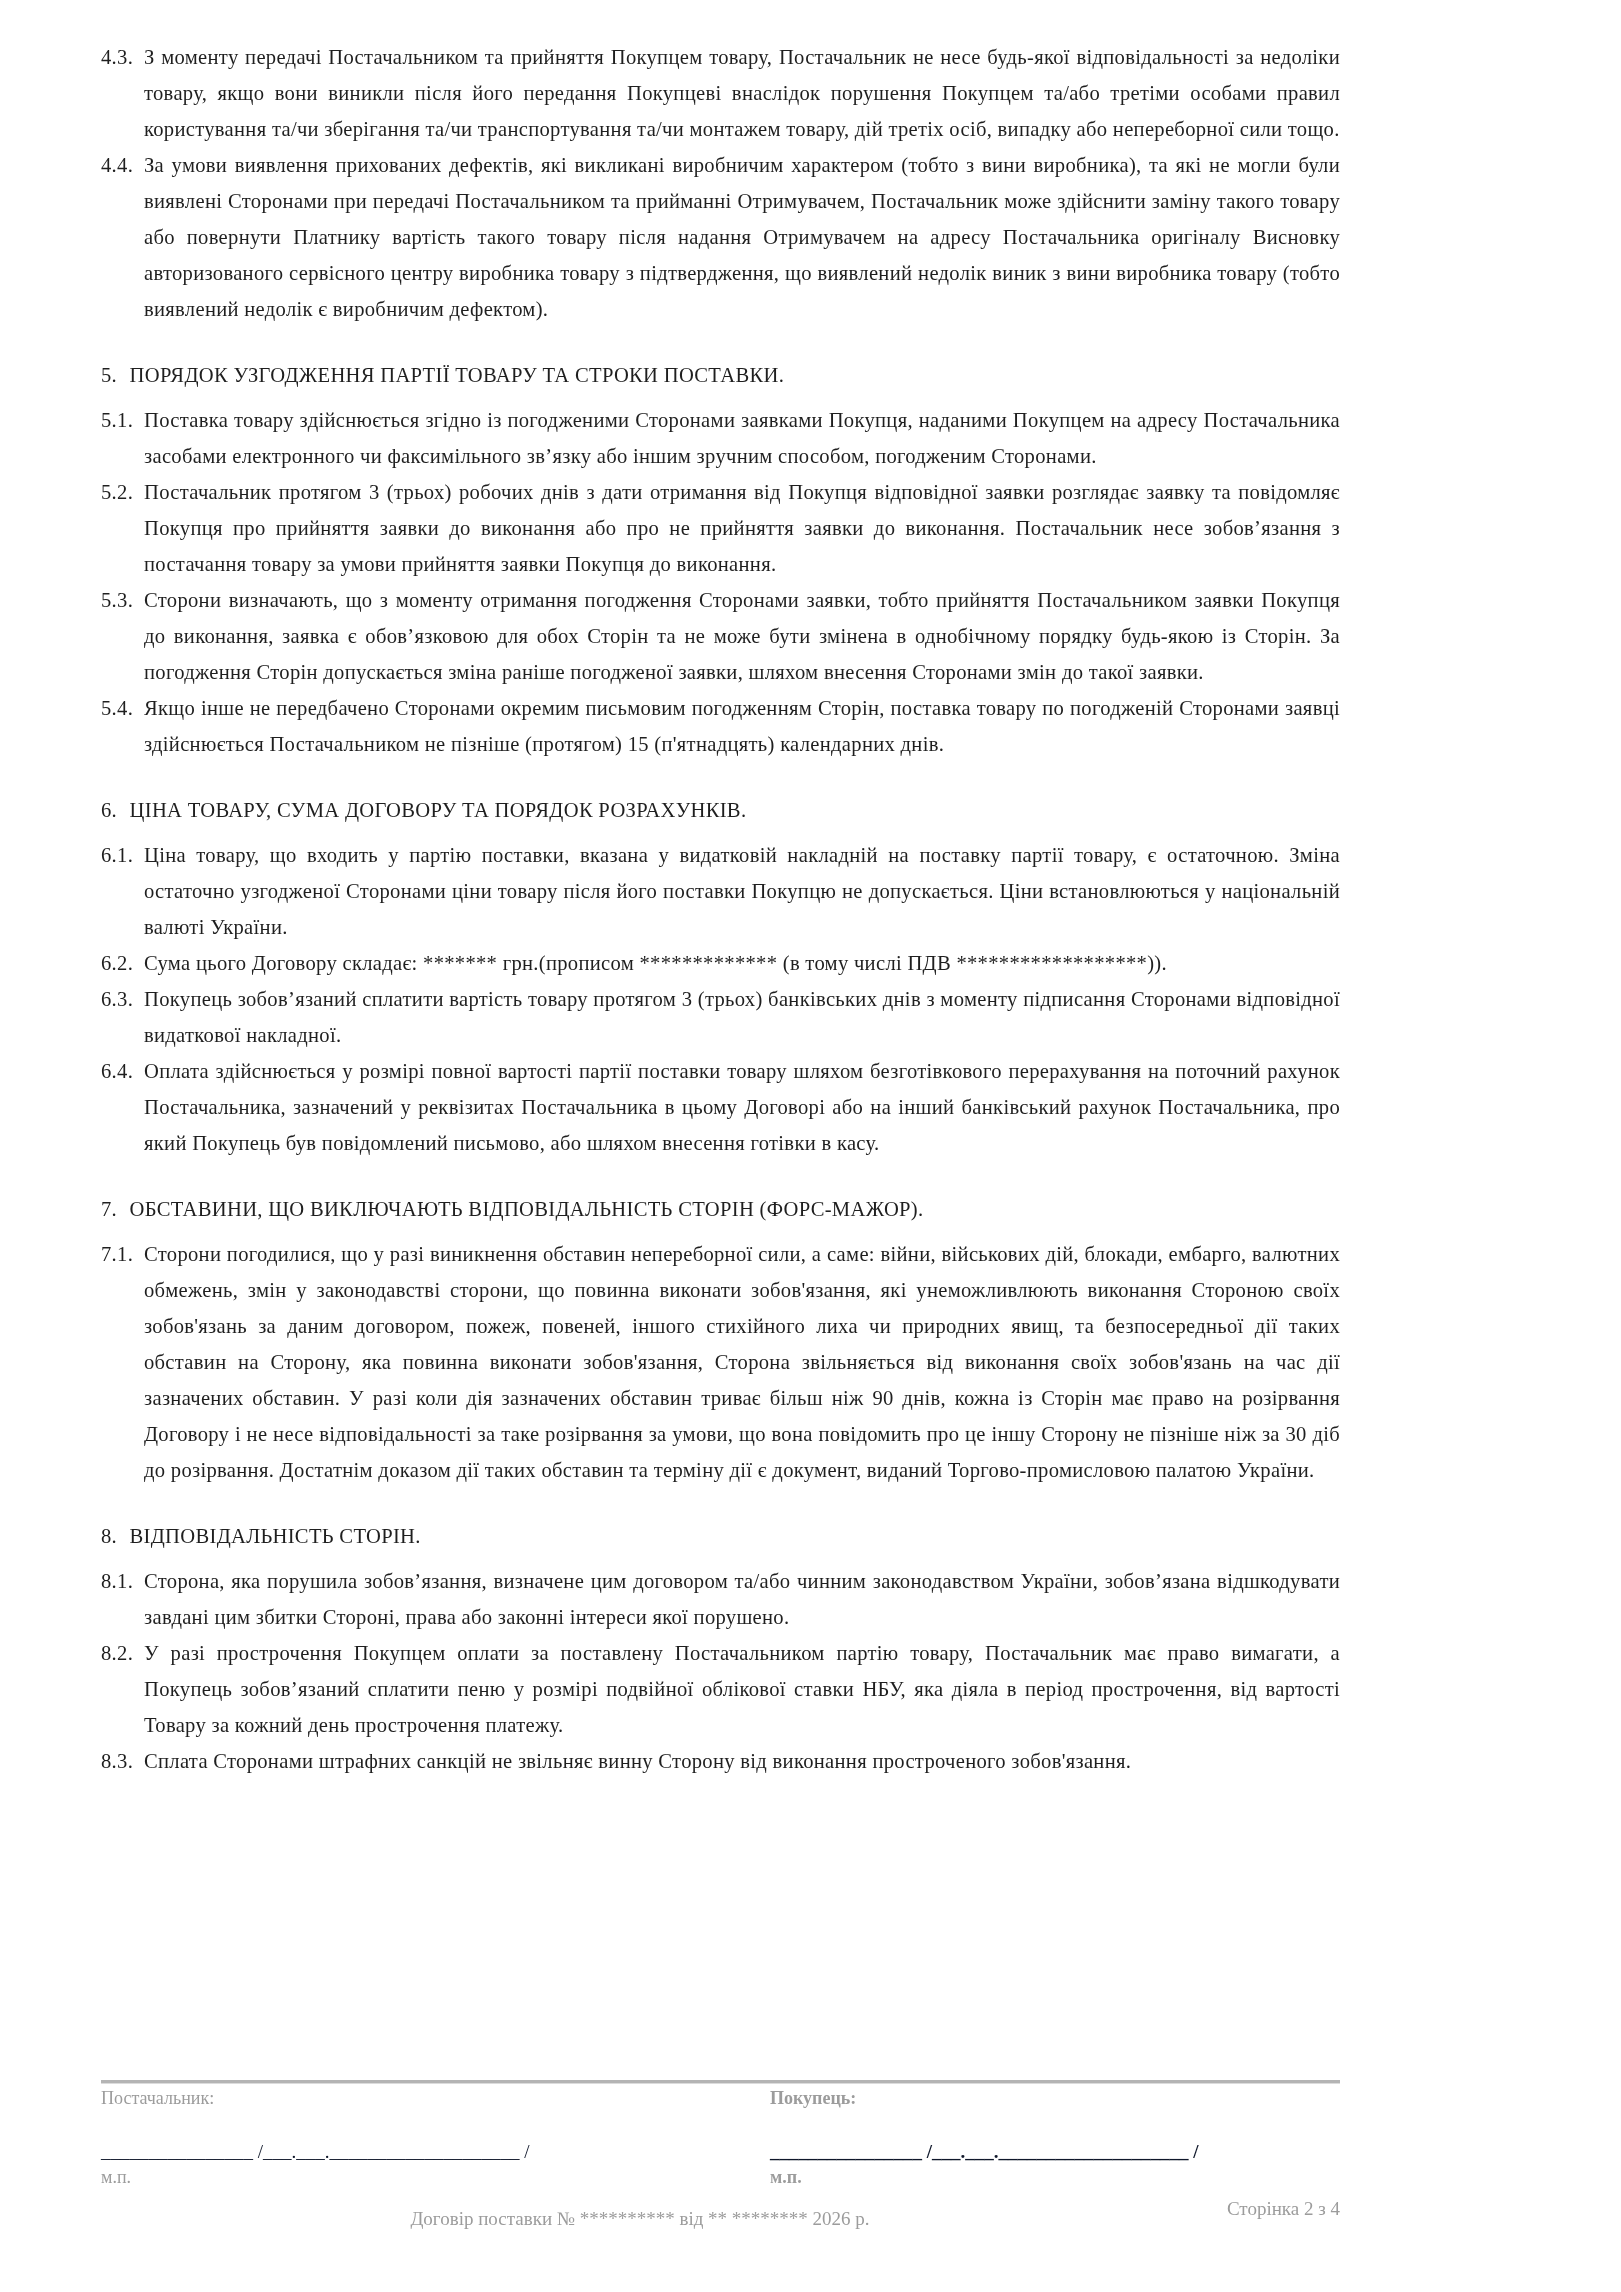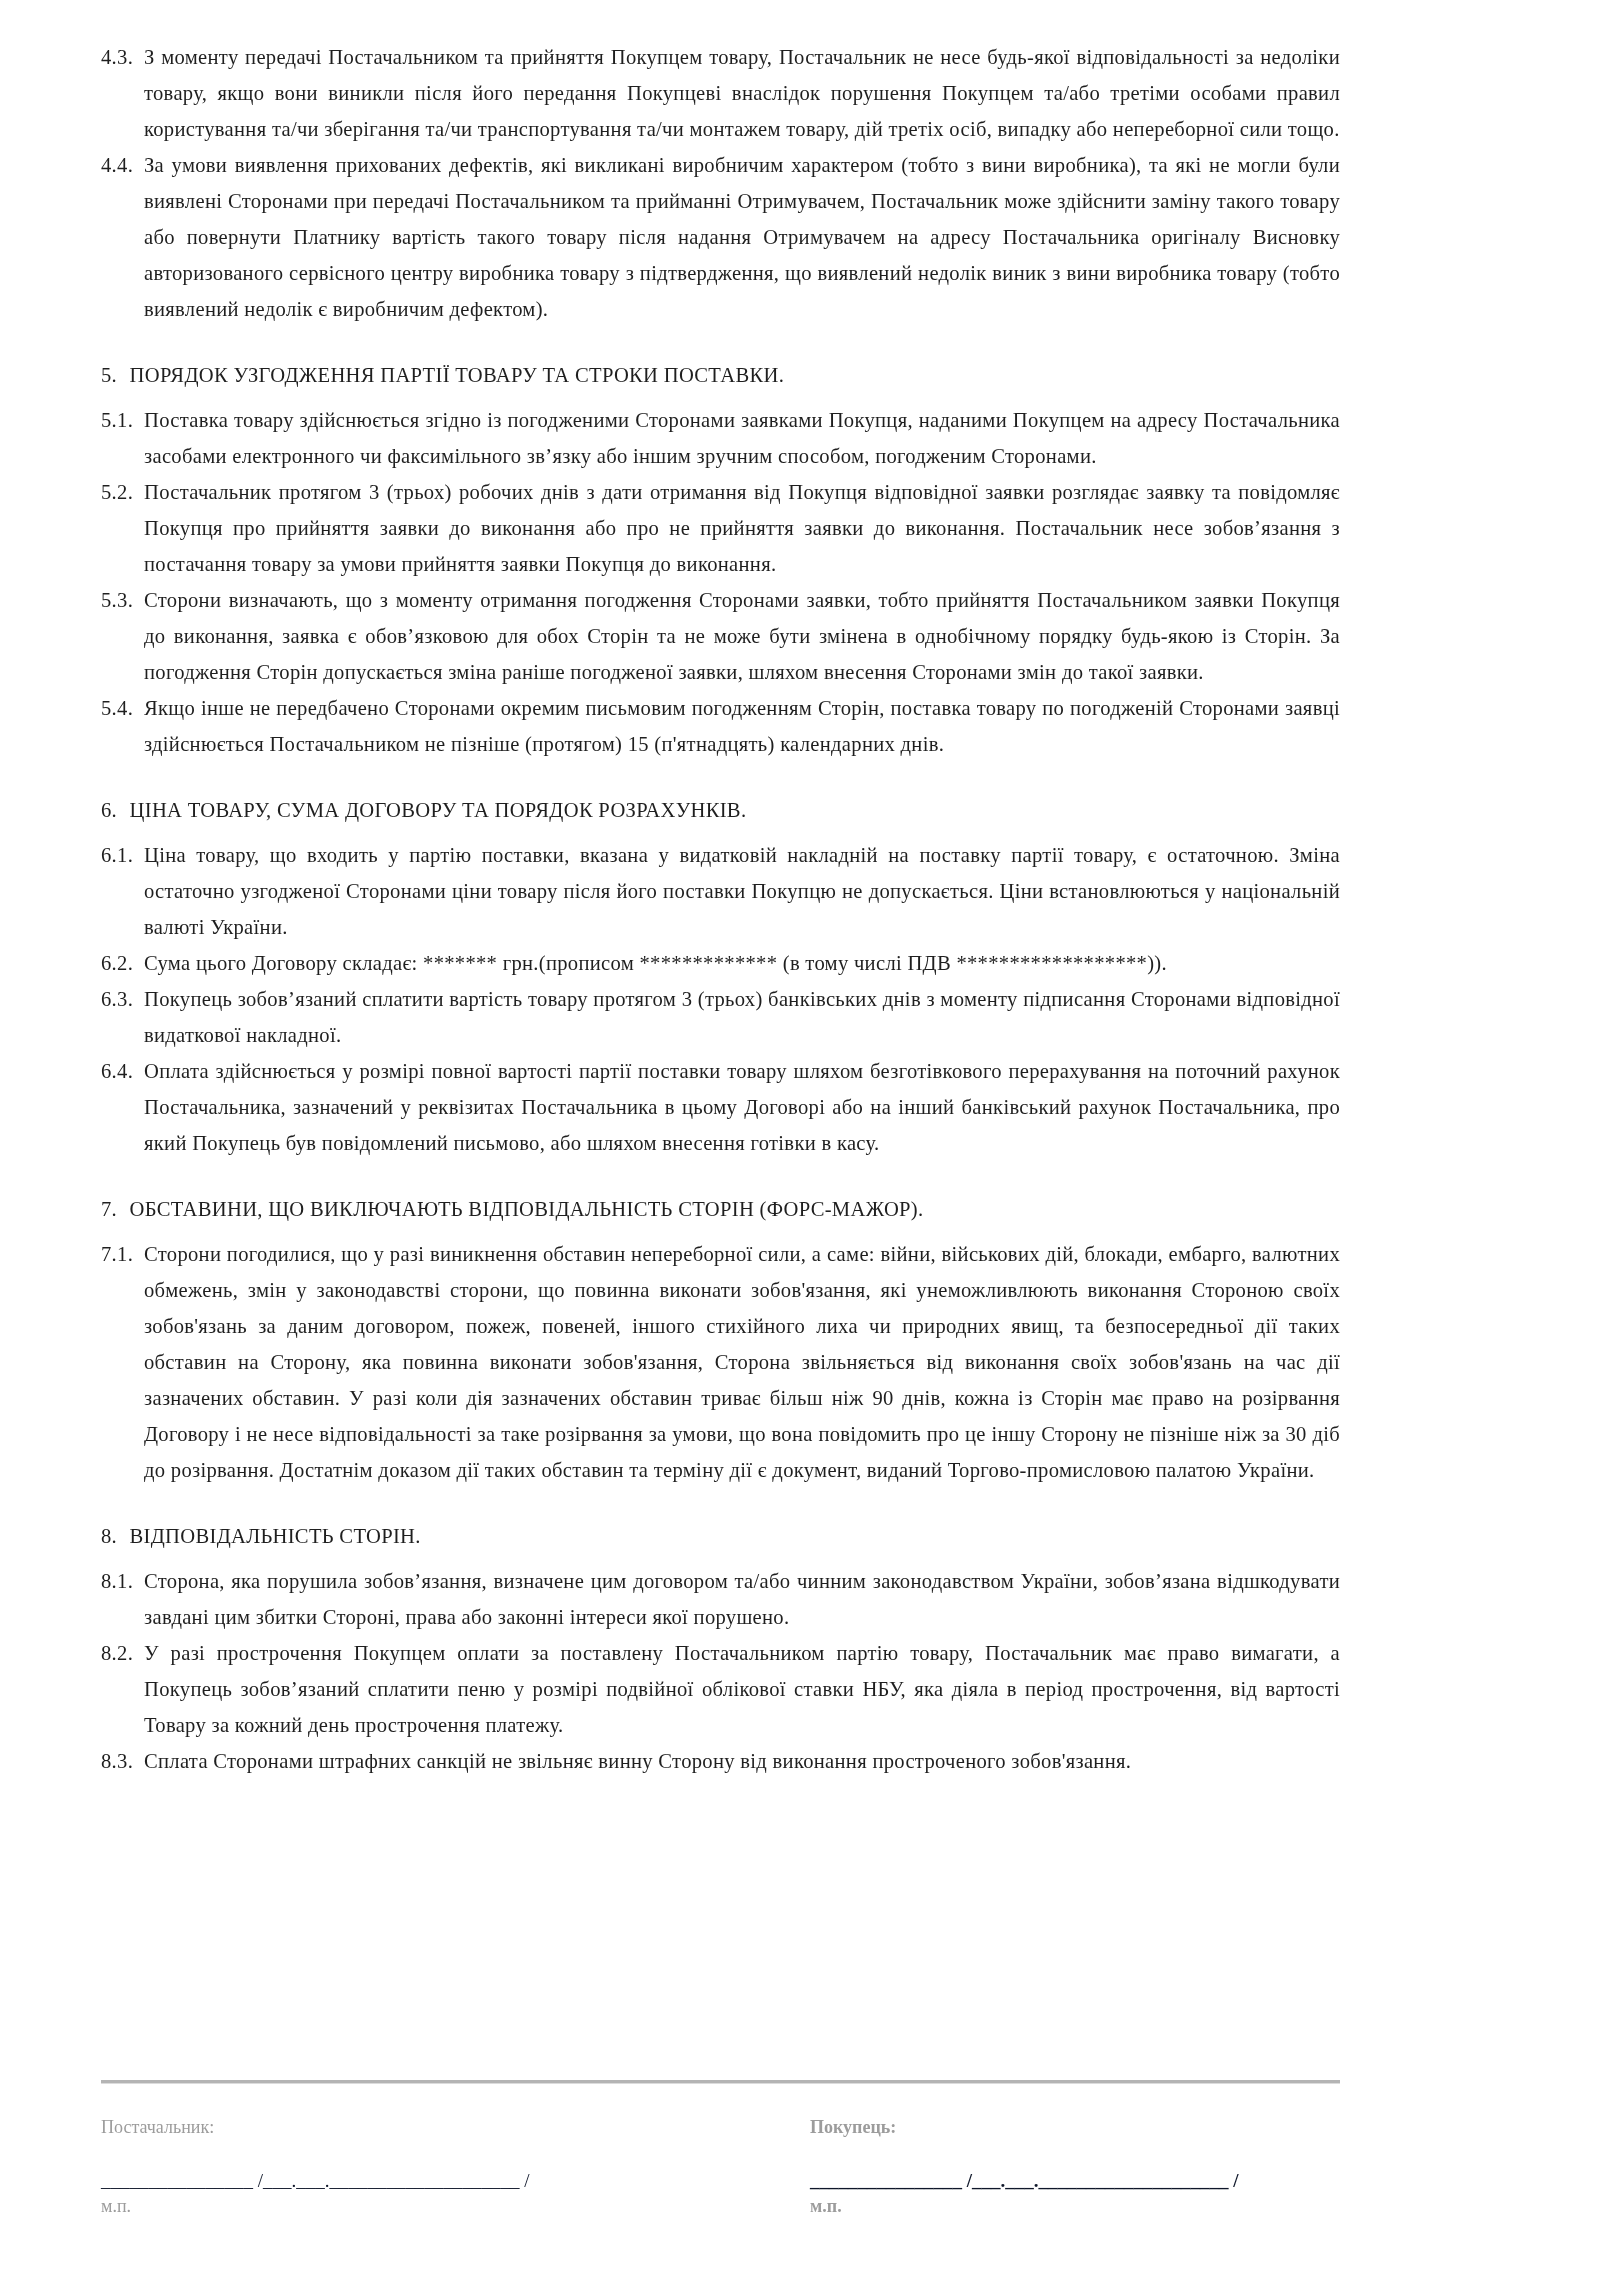--- a/index.html
+++ b/index.html
@@ -38,21 +38,21 @@
     top: 2080px;
     color: #9c9c9c;
     font-size: 18px;
     line-height: 23px;
   }
   .footer-rule {
     height: 2.7px;
     background: #b4b4b4;
     border-bottom: 0.9px solid #dcdcdc;
   }
-  .sig-cols { display: flex; margin-top: 32px; gap: 40px; }
+  .sig-cols { display: flex; margin-top: 3px; }
   .sig-col { width: 669px; }
   .sig-col:last-child { flex: 1; font-weight: bold; }
   .sig-line {
     margin-top: 30px;
     color: #0f172a;
     white-space: pre;
     font-size: 19px;
   }
   .sig-stamp { margin-top: 3.6px; }
   .footer-meta { position: relative; margin-top: 18px; }
@@ -169,15 +169,19 @@
         <div class="sig-label">Постачальник:</div>
         <div class="sig-line">________________ /___.___.____________________ /</div>
         <div class="sig-stamp">м.п.</div>
       </div>
       <div class="sig-col">
         <div class="sig-label">Покупець:</div>
         <div class="sig-line">________________ /___.___.____________________ /</div>
         <div class="sig-stamp">м.п.</div>
       </div>
     </div>
+    <div class="footer-meta">
+      <div class="doc-ref">Договір поставки № ********** від ** ******** 2026 р.</div>
+      <div class="page-ind">Сторінка 2 з 4</div>
+    </div>
   </div>
 </div>
 
 
 </body></html>

